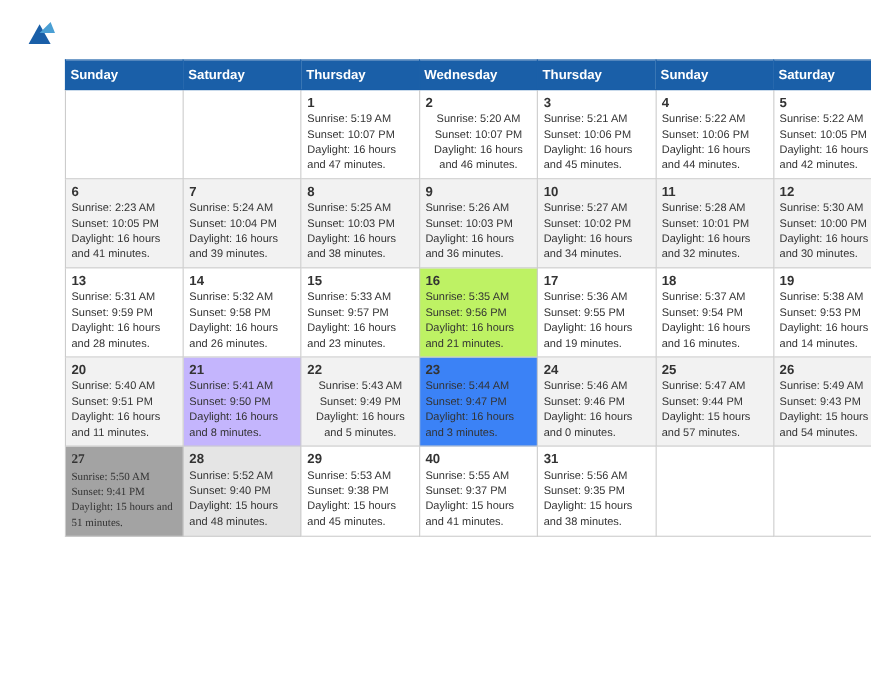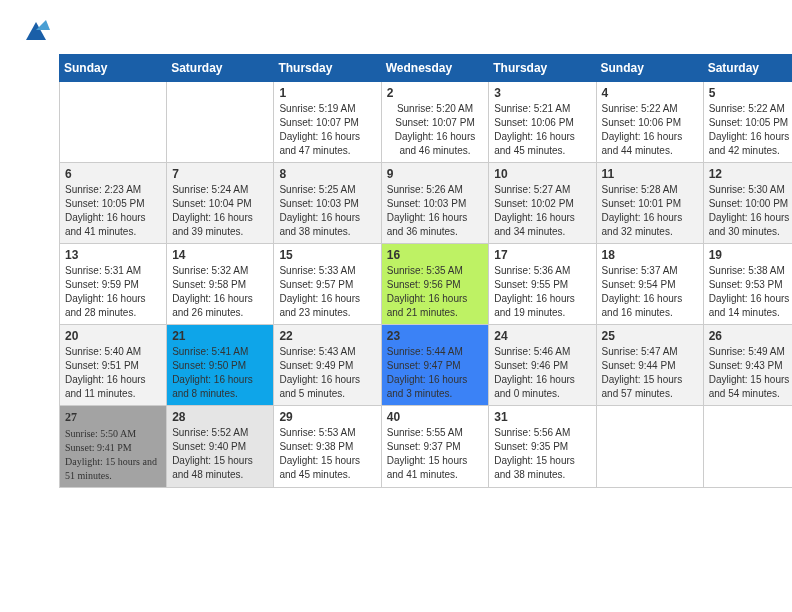--- a/index.html
+++ b/index.html
@@ -255,29 +255,29 @@
 Daylight: 16 hours and 14 minutes.</div>
           </td>
         </tr>
         <tr>
           <td style="background-color: rgb(242, 242, 242);">
             <span class="day-number">20</span>
             <div class="day-info" style="white-space: pre-line;">Sunrise: 5:40 AM
 Sunset: 9:51 PM
 Daylight: 16 hours and 11 minutes.</div>
           </td>
-          <td style="background-color: #0ea5e9;">
+          <td style="background-color: #c4b5fd;">
             <span class="day-number">21</span>
             <div class="day-info" style="white-space: pre-line;">Sunrise: 5:41 AM
 Sunset: 9:50 PM
 Daylight: 16 hours and 8 minutes.</div>
           </td>
           <td style="background-color: rgb(242, 242, 242);">
             <span class="day-number">22</span>
-            <div class="day-info" style="white-space: pre-line;">Sunrise: 5:43 AM
+            <div class="day-info" style="white-space: pre-line; text-align: center;">Sunrise: 5:43 AM
 Sunset: 9:49 PM
 Daylight: 16 hours and 5 minutes.</div>
           </td>
           <td style="background-color: #3b82f6;">
             <span class="day-number">23</span>
             <div class="day-info" style="white-space: pre-line;">Sunrise: 5:44 AM
 Sunset: 9:47 PM
 Daylight: 16 hours and 3 minutes.</div>
           </td>
           <td style="background-color: rgb(242, 242, 242);">

